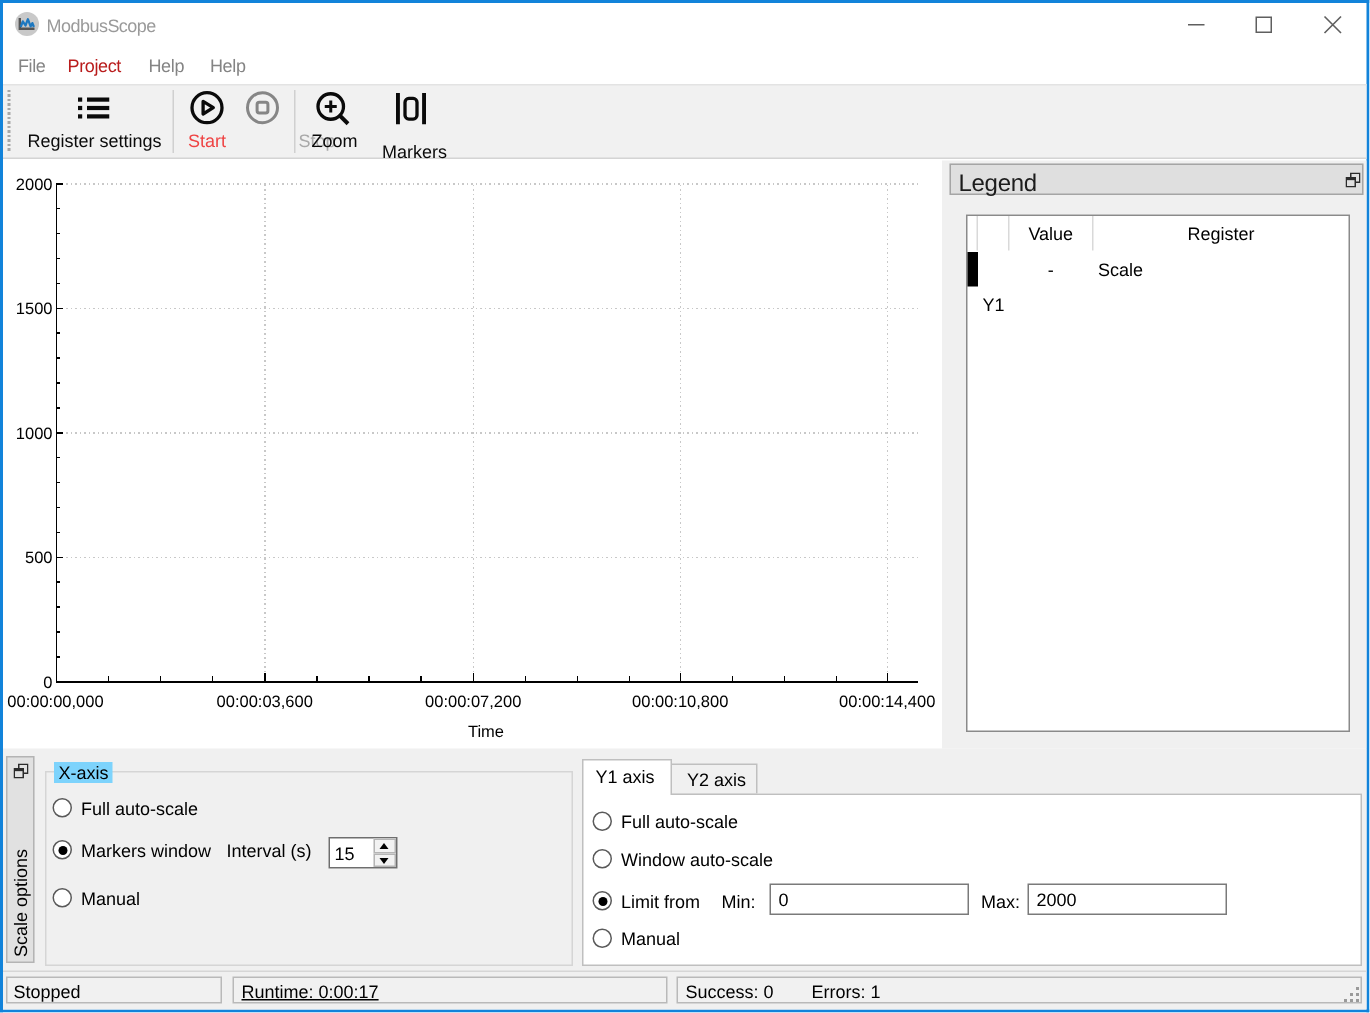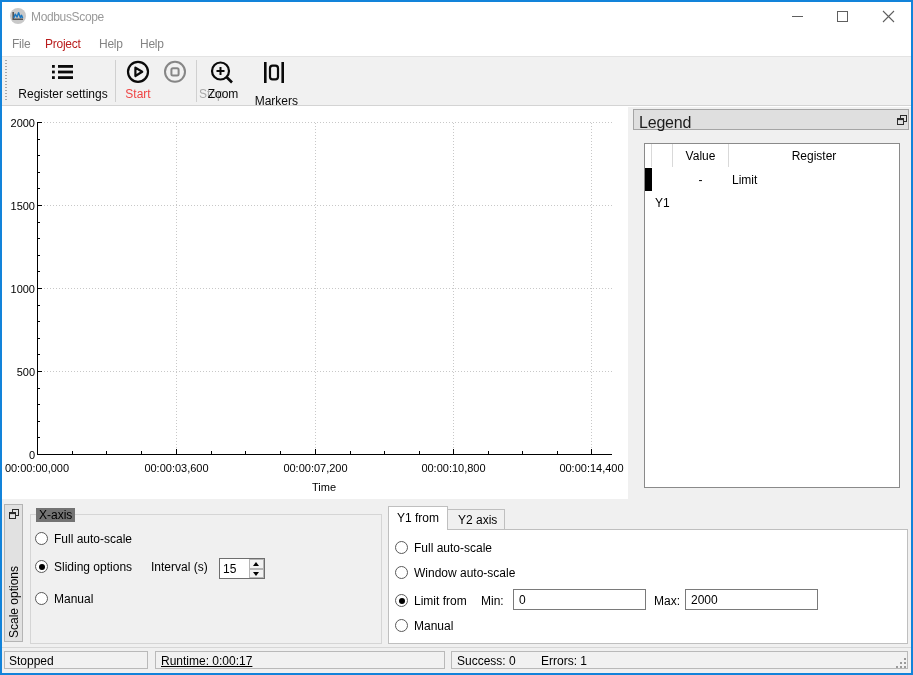--- a/index.html
+++ b/index.html
@@ -165,58 +165,58 @@
 </svg>
 <div class="abs" style="left:644px;top:143px;width:256px;height:345px;background:#ffffff;border:1px solid #8a8a8a;"></div>
 <div class="vline" style="left:651px;top:144px;height:23px;background:#d9d9d9;"></div>
 <div class="vline" style="left:672px;top:144px;height:23px;background:#d9d9d9;"></div>
 <div class="vline" style="left:728px;top:144px;height:23px;background:#d9d9d9;"></div>
 <div class="abs" style="left:672px;top:149px;width:57px;text-align:center;">Value</div>
 <div class="abs" style="left:729px;top:149px;width:170px;text-align:center;">Register</div>
 <div class="abs" style="left:645px;top:168px;width:7px;height:23px;background:#000;"></div>
 <div class="abs" style="left:655px;top:173px;margin-top:23px;">Y1</div>
 <div class="abs" style="left:672px;top:173px;width:57px;text-align:center;">-</div>
-<div class="abs" style="left:732px;top:173px;">Limit</div>
+<div class="abs" style="left:732px;top:173px;">Scale</div>
 
 <div class="abs" style="left:4px;top:504px;width:19px;height:138px;background:#e1e1e1;border:1px solid #b4b4b4;"></div>
 <svg class="abs" style="left:9px;top:509px;" width="10" height="10" viewBox="0 0 10 10">
 <rect x="3.5" y="0.5" width="6" height="6" fill="none" stroke="#2b2b2b"></rect>
 <rect x="0.5" y="3.5" width="6" height="6" fill="#e1e1e1" stroke="#2b2b2b"></rect>
 <rect x="0.5" y="3.5" width="6" height="1.6" fill="#2b2b2b"></rect>
 </svg>
 <div class="abs" style="left:4px;top:504px;width:19px;height:134px;display:flex;align-items:flex-end;justify-content:center;">
 <div style="writing-mode:vertical-rl;transform:rotate(180deg);font-size:12px;color:#000;">Scale options</div>
 </div>
 
 <div class="abs" style="left:30px;top:514px;width:352px;height:130px;border:1px solid #d5d5d5;"></div>
-<div class="abs" style="left:36px;top:508px;background:#737373;padding:0 3px;">X-axis</div>
+<div class="abs" style="left:36px;top:508px;background:#7dd3fc;padding:0 3px;">X-axis</div>
 
 <div class="abs" style="left:35px;top:532px;width:13px;height:13px;border:1px solid #5a5a5a;border-radius:50%;background:#fff;"></div>
 <div class="abs" style="left:54px;top:532px;">Full auto-scale</div>
 
 <div class="abs" style="left:35px;top:560px;width:13px;height:13px;border:1px solid #5a5a5a;border-radius:50%;background:#fff;">
     <div style="position:absolute;left:2.5px;top:2.5px;width:6px;height:6px;border-radius:50%;background:#000;"></div>
   </div>
-<div class="abs" style="left:54px;top:560px;">Sliding options</div>
+<div class="abs" style="left:54px;top:560px;">Markers window</div>
 <div class="abs" style="left:151px;top:560px;">Interval (s)</div>
 <div class="abs" style="left:219px;top:558px;width:46px;height:21px;border:1px solid #6e6e6e;background:#fff;"></div>
 <div class="abs" style="left:223px;top:562px;">15</div>
 <div class="abs" style="left:249px;top:559px;width:15px;height:9.5px;background:#f2f2f2;border:1px solid #b5b5b5;"></div>
 <div class="abs" style="left:249px;top:568.5px;width:15px;height:9.5px;background:#f2f2f2;border:1px solid #b5b5b5;"></div>
 <div class="abs" style="left:253px;top:562px;width:0;height:0;border-left:3.5px solid transparent;border-right:3.5px solid transparent;border-bottom:4px solid #000;"></div>
 <div class="abs" style="left:253px;top:572px;width:0;height:0;border-left:3.5px solid transparent;border-right:3.5px solid transparent;border-top:4px solid #000;"></div>
 
 <div class="abs" style="left:35px;top:592px;width:13px;height:13px;border:1px solid #5a5a5a;border-radius:50%;background:#fff;"></div>
 <div class="abs" style="left:54px;top:592px;">Manual</div>
 
 <div class="abs" style="left:447px;top:509px;width:58px;height:21px;background:#f0f0f0;border:1px solid #bfbfbf;"></div>
 <div class="abs" style="left:458px;top:513px;">Y2 axis</div>
 <div class="abs" style="left:388px;top:529px;width:520px;height:115px;background:#fff;border:1px solid #bfbfbf;"></div>
 <div class="abs" style="left:388px;top:506px;width:60px;height:24px;background:#fff;border:1px solid #bfbfbf;border-bottom:none;"></div>
-<div class="abs" style="left:397px;top:511px;">Y1 from</div>
+<div class="abs" style="left:397px;top:511px;">Y1 axis</div>
 
 <div class="abs" style="left:395px;top:541px;width:13px;height:13px;border:1px solid #5a5a5a;border-radius:50%;background:#fff;"></div>
 <div class="abs" style="left:414px;top:541px;">Full auto-scale</div>
 <div class="abs" style="left:395px;top:566px;width:13px;height:13px;border:1px solid #5a5a5a;border-radius:50%;background:#fff;"></div>
 <div class="abs" style="left:414px;top:566px;">Window auto-scale</div>
 <div class="abs" style="left:395px;top:594px;width:13px;height:13px;border:1px solid #5a5a5a;border-radius:50%;background:#fff;">
     <div style="position:absolute;left:2.5px;top:2.5px;width:6px;height:6px;border-radius:50%;background:#000;"></div>
   </div>
 <div class="abs" style="left:414px;top:594px;">Limit from</div>
 <div class="abs" style="left:481px;top:594px;">Min:</div>

